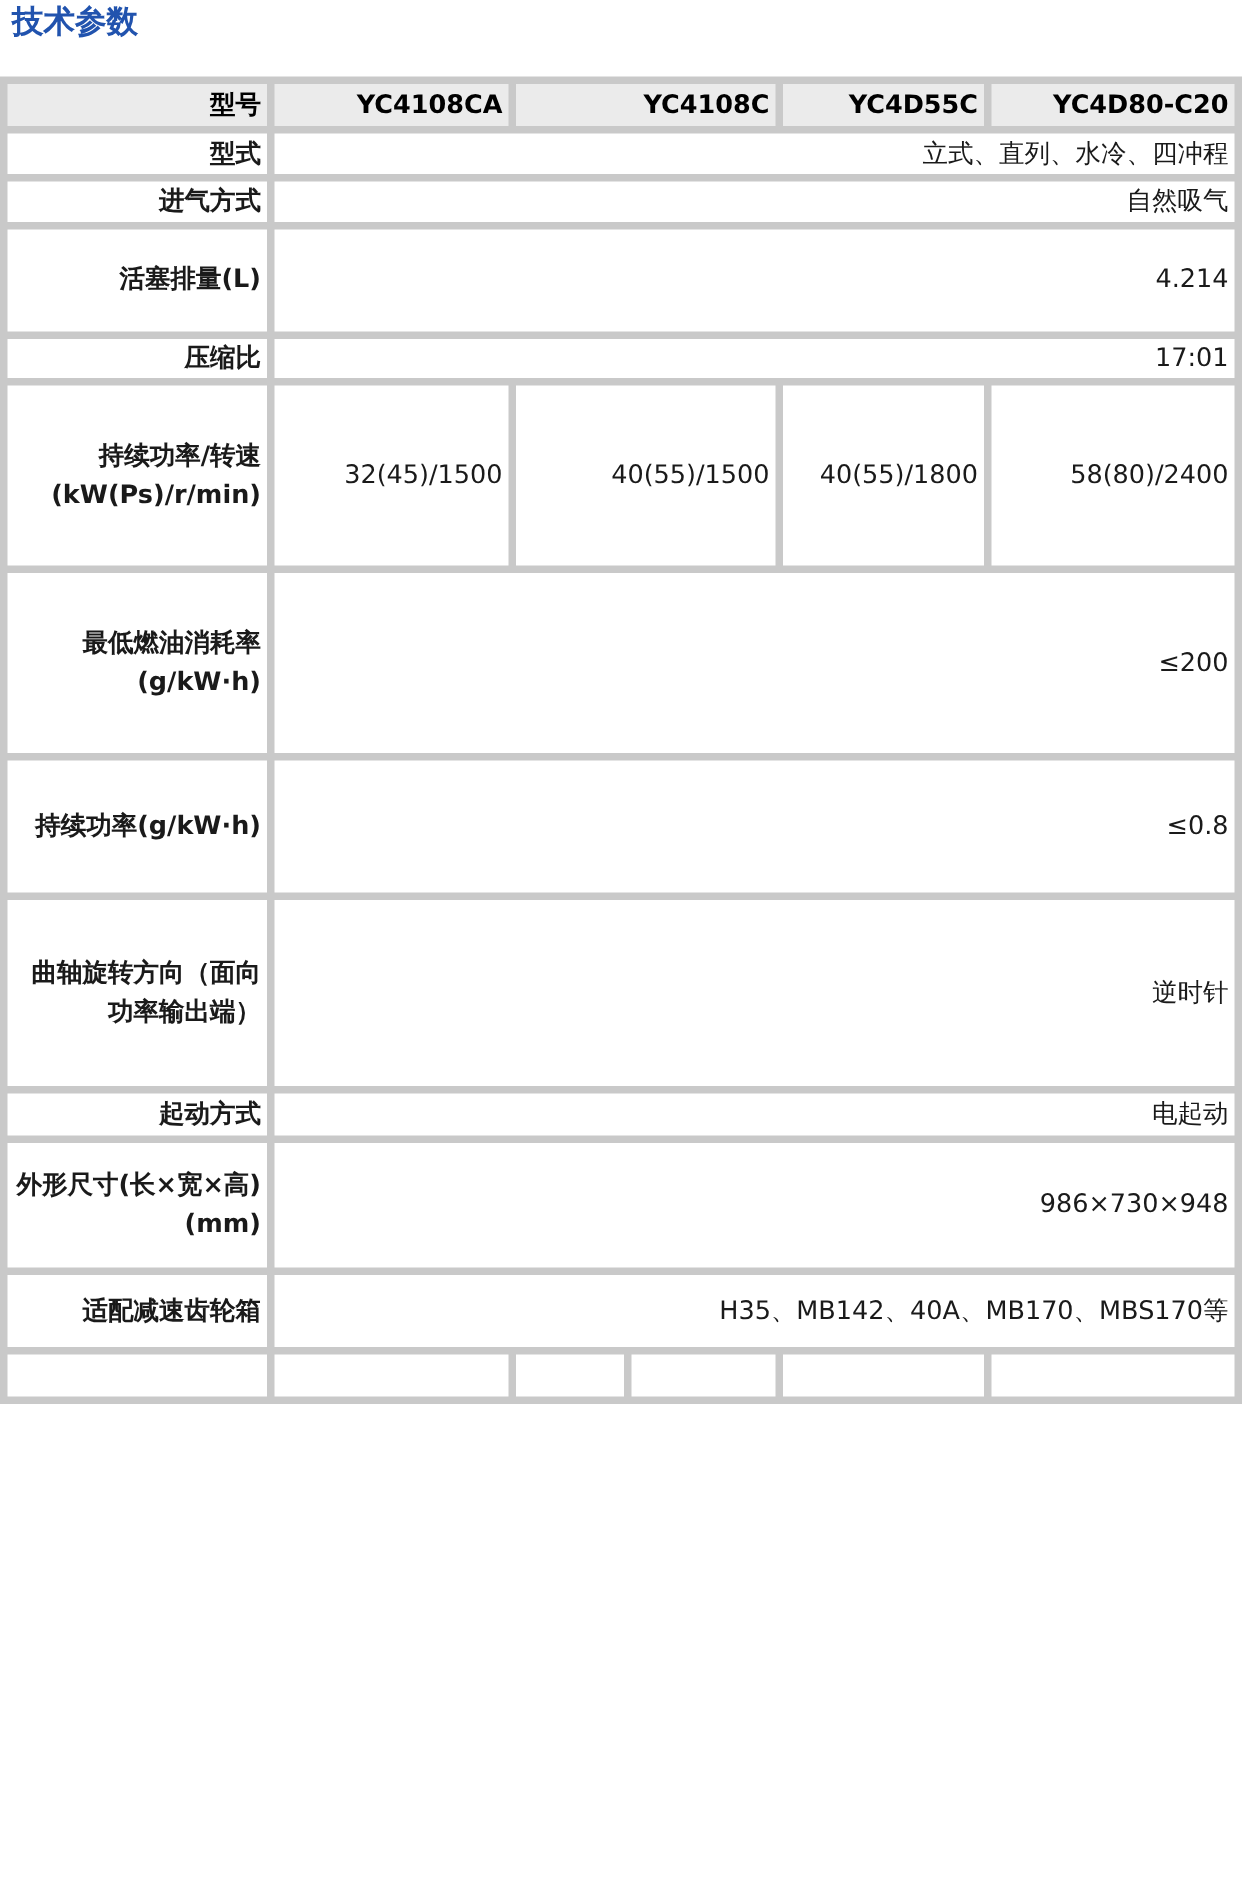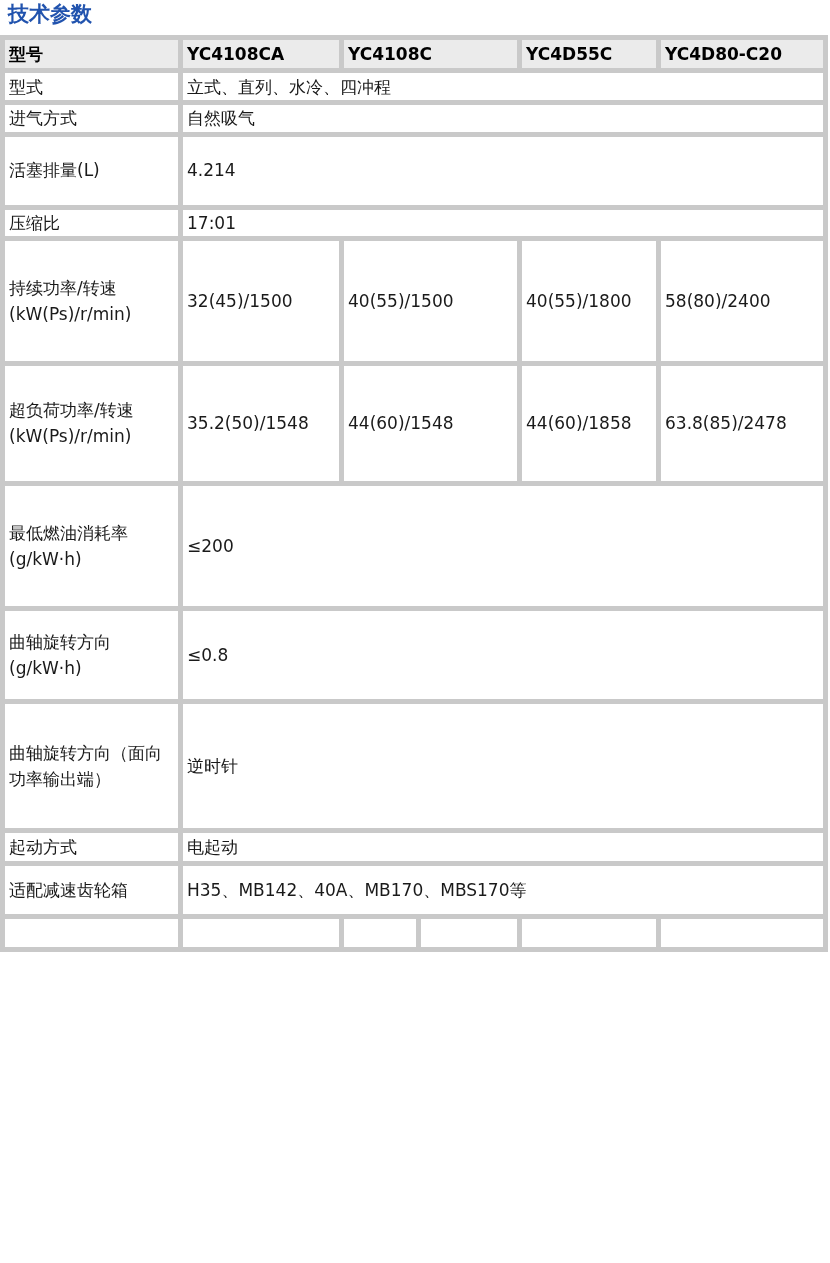--- a/index.html
+++ b/index.html
@@ -11,49 +11,50 @@
     width: 830px;
   }
   .page {
     width: 830px;
     box-sizing: border-box;
   }
   .page-title {
     color: #2153ae;
     font-size: 21px;
     font-weight: bold;
-    margin: 2px 0 8px 8px;
+    margin: 2px 0 24px 8px;
     line-height: 1.2;
   }
   table.spec-table {
     border-collapse: separate;
     border-spacing: 5px;
     background: #c9c9c9;      
     width: 828px;
     table-layout: fixed;
   }
   table.spec-table th,
   table.spec-table td {
     background: #ffffff;
-    text-align: left;
+    text-align: right;
     vertical-align: middle;
     font-size: 17px;
     padding: 0 4px;
     overflow: hidden;
     word-break: break-word;
     line-height: 1.55;
   }
   table.spec-table th {
     background: #ebebeb;
     font-weight: bold;
     font-size: 17px;
     color: #000000;
   }
   td.label-cell {
     font-size: 16.5px;
+    font-weight: bold;
   }
 </style>
 </head>
 <body>
 
 <div class="page">
 
   <h2 class="page-title">技术参数</h2>
 
   <table class="spec-table">
@@ -97,49 +98,46 @@
     </tr>
 
     <tr style="height:120px">
       <td class="label-cell">持续功率/转速(kW(Ps)/r/min)</td>
       <td>32(45)/1500</td>
       <td colspan="2">40(55)/1500</td>
       <td>40(55)/1800</td>
       <td>58(80)/2400</td>
     </tr>
 
-    <tr style="height:115px">
-      <td class="label-cell">超负荷功率/转速(kW(Ps)/r/min)</td>
-      <td>35.2(50)/1548</td>
-      <td colspan="2">44(60)/1548</td>
-      <td>44(60)/1858</td>
-      <td>63.8(85)/2478</td>
-    </tr>
 
     <tr style="height:120px">
       <td class="label-cell">最低燃油消耗率(g/kW·h)</td>
       <td colspan="5">≤200</td>
     </tr>
 
     <tr style="height:88px">
-      <td class="label-cell">曲轴旋转方向(g/kW·h)</td>
+      <td class="label-cell">持续功率(g/kW·h)</td>
       <td colspan="5">≤0.8</td>
     </tr>
 
     <tr style="height:124px">
       <td class="label-cell">曲轴旋转方向（面向功率输出端）</td>
       <td colspan="5">逆时针</td>
     </tr>
 
     <tr style="height:28px">
       <td class="label-cell">起动方式</td>
       <td colspan="5">电起动</td>
     </tr>
 
 
+    <tr style="height:83px">
+      <td class="label-cell">外形尺寸(长×宽×高)(mm)</td>
+      <td colspan="5">986×730×948</td>
+    </tr>
 
     <tr style="height:48px">
       <td class="label-cell">适配减速齿轮箱</td>
       <td colspan="5">H35、MB142、40A、MB170、MBS170等</td>
     </tr>
 
 
     <tr style="height:28px">
       <td></td>
       <td></td>

